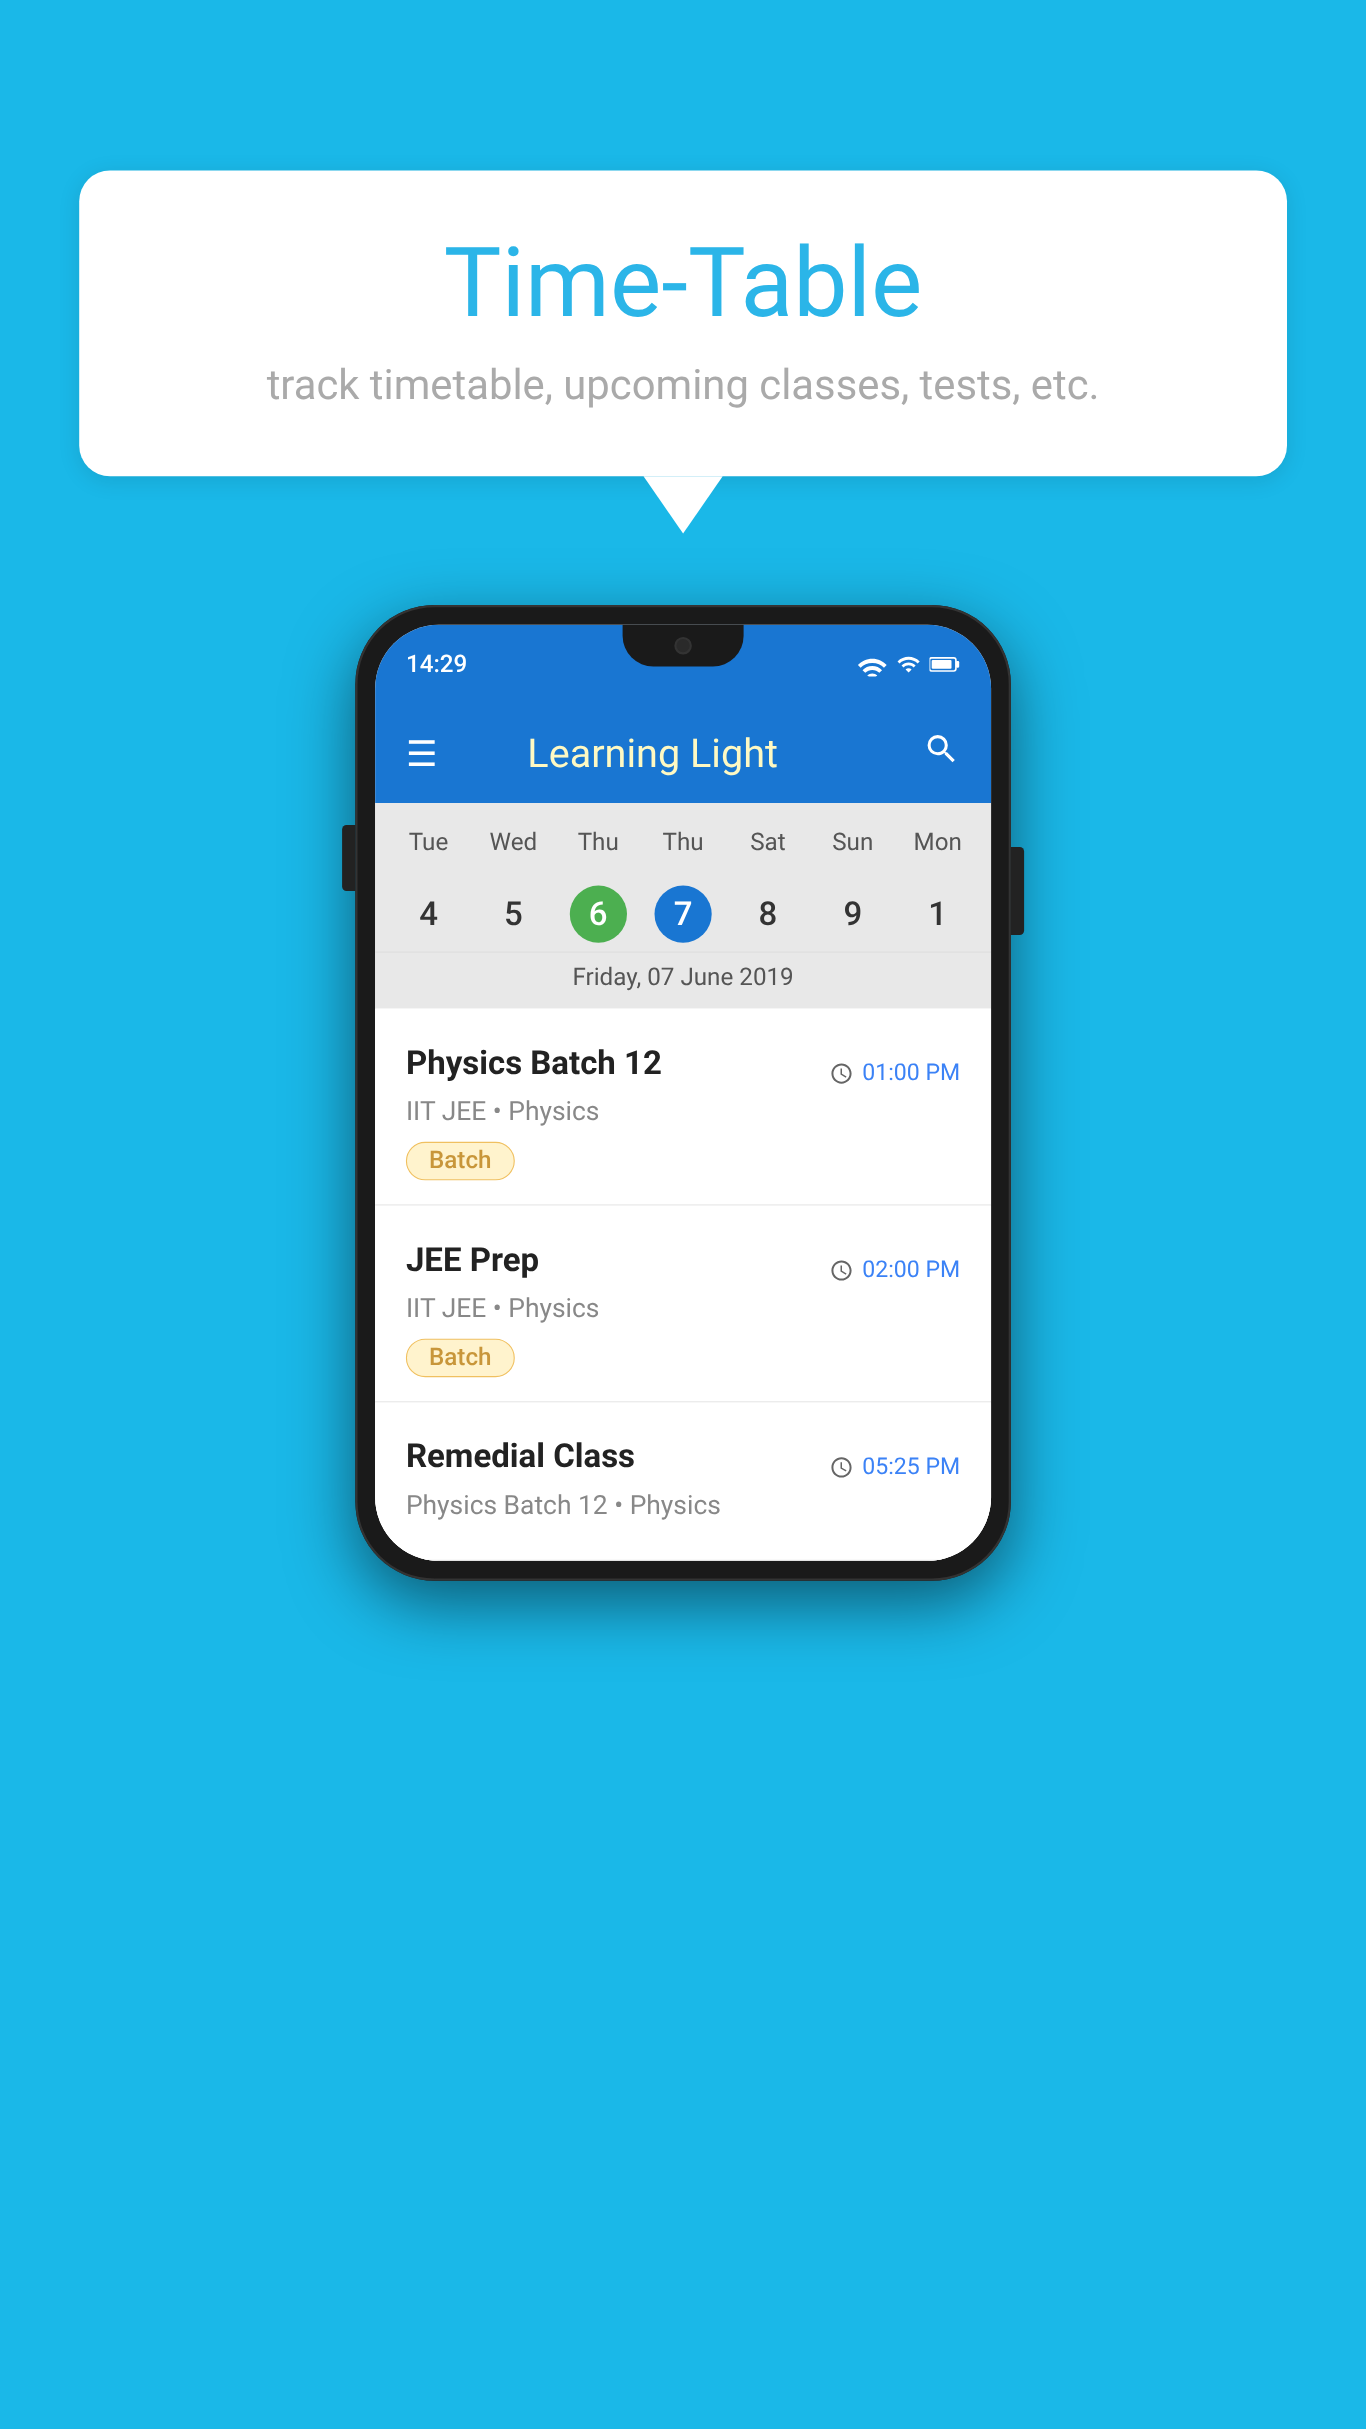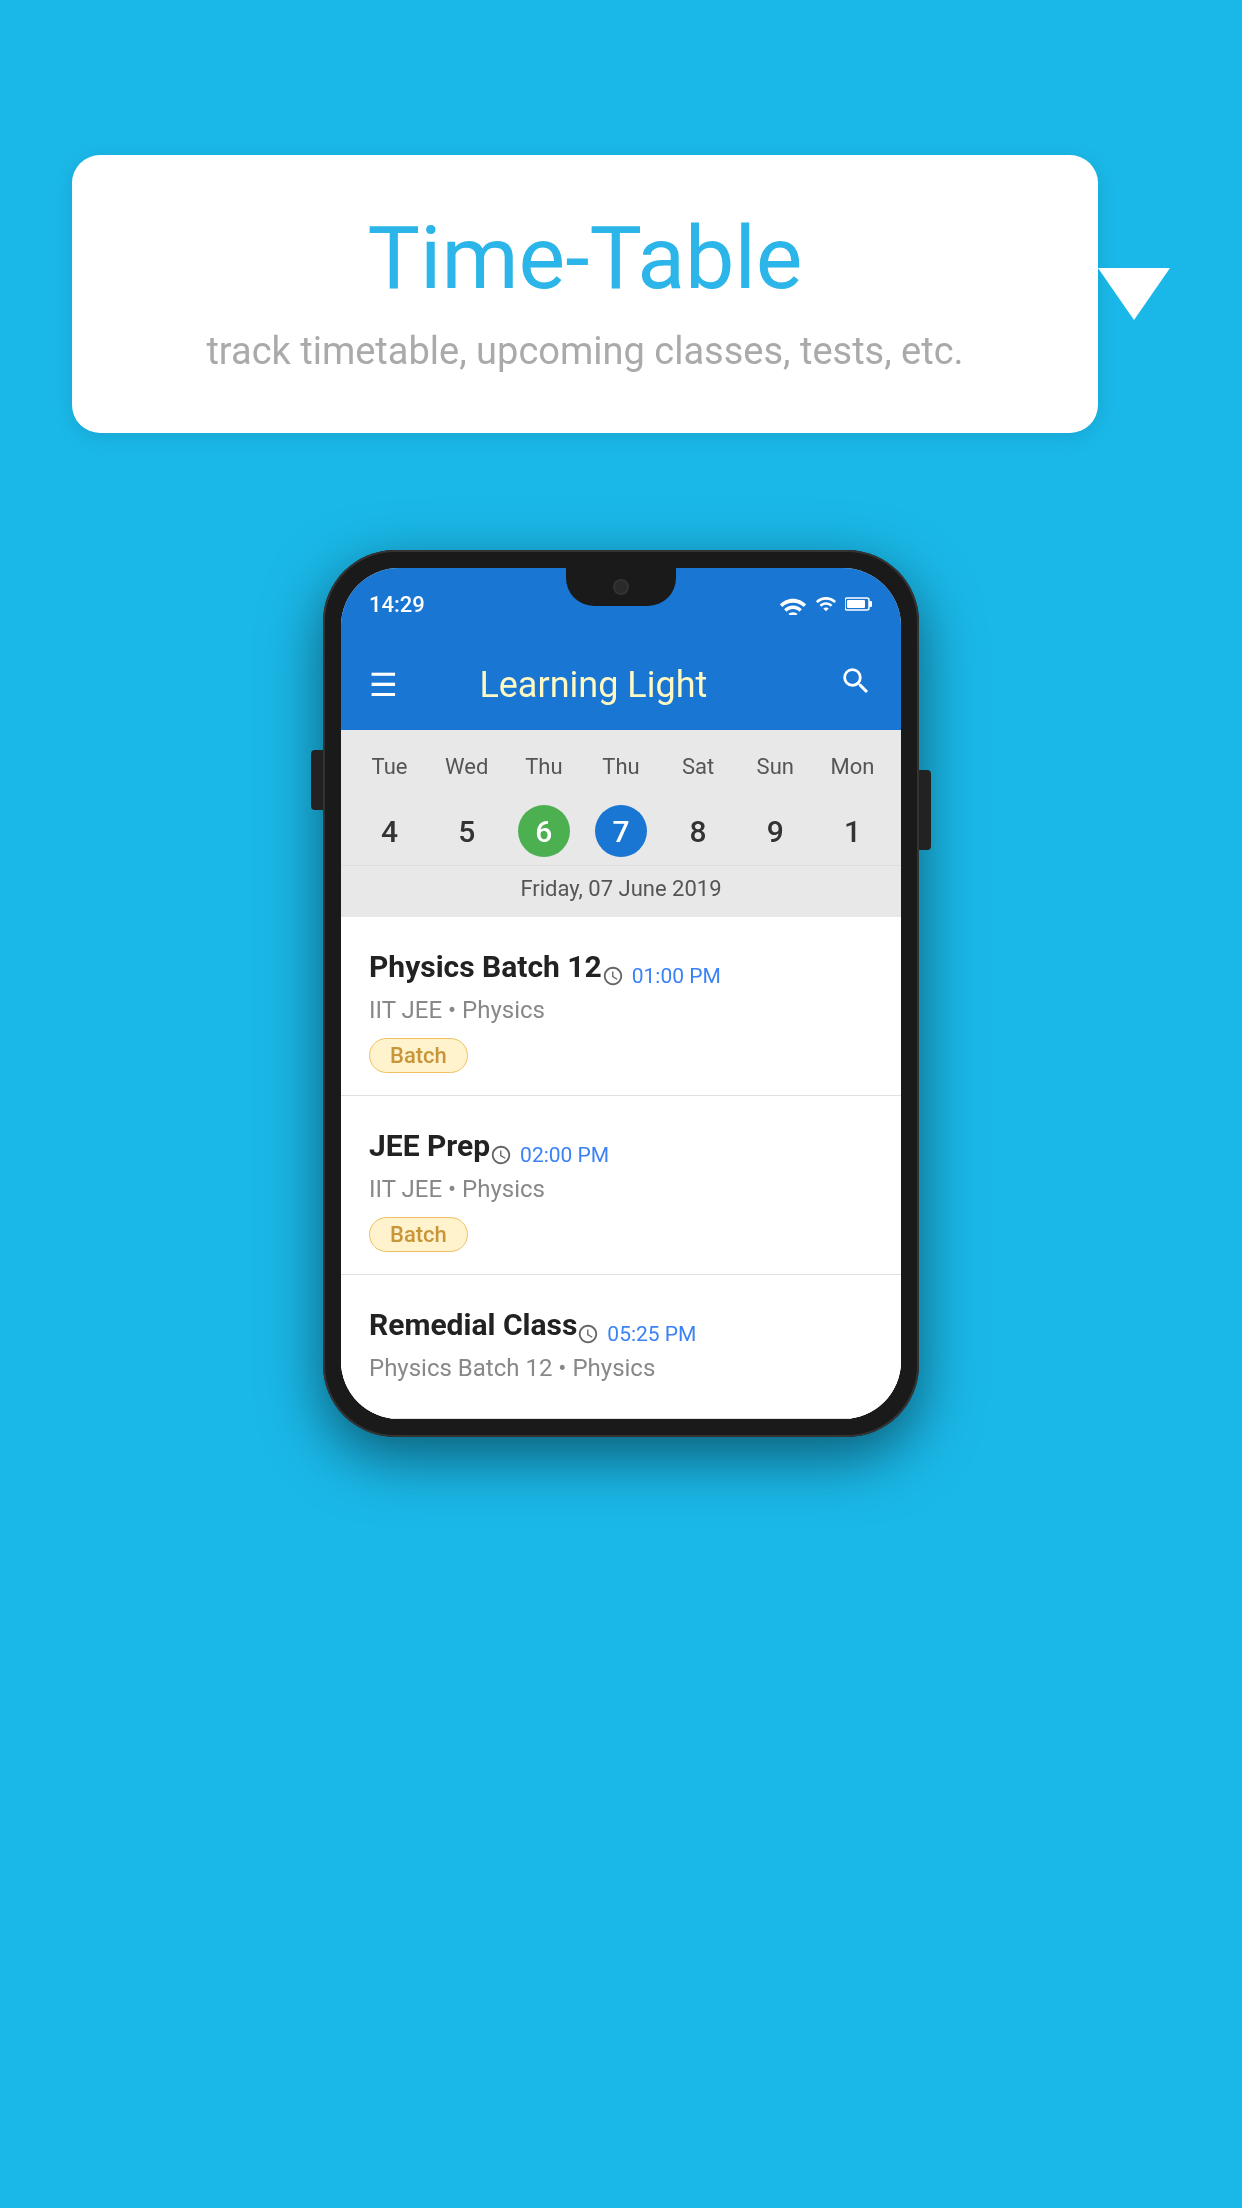--- a/index.html
+++ b/index.html
@@ -14,20 +14,21 @@
       position: relative;
     }
 
     
     .speech-bubble-container {
       position: absolute;
       top: 155px;
       left: 72px;
       right: 72px;
       display: flex;
+      flex-direction: column;
       align-items: center;
     }
 
     .speech-bubble {
       background: white;
       border-radius: 28px;
       padding: 55px 60px 60px 60px;
       text-align: center;
       width: 100%;
       box-shadow: 0 4px 20px rgba(0,0,0,0.1);
@@ -239,21 +240,21 @@
     }
 
     .schedule-item {
       background: white;
       padding: 28px 28px 22px 28px;
       border-bottom: 1px solid #e0e0e0;
     }
 
     .schedule-item-header {
       display: flex;
-      justify-content: flex-start;
+      justify-content: space-between;
       align-items: center;
       margin-bottom: 8px;
     }
 
     .schedule-item-title {
       font-size: 30px;
       font-weight: 700;
       color: #222;
     }
 

